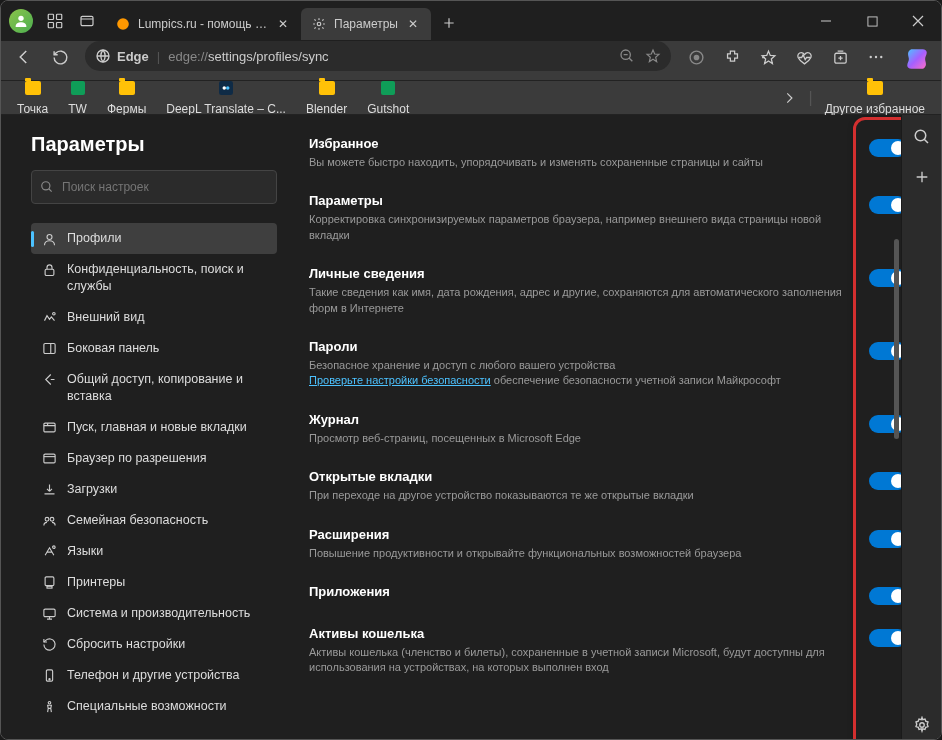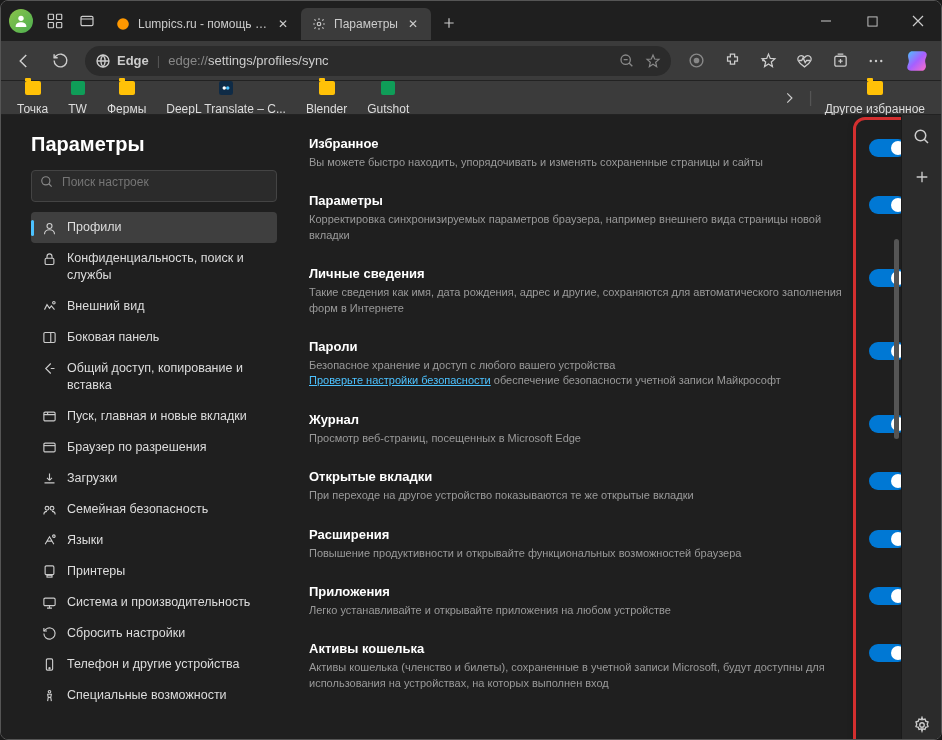--- a/index.html
+++ b/index.html
@@ -11,40 +11,40 @@
 .workspace-icon { width:28px; height:28px; color:#ccc; display:flex; align-items:center; justify-content:center; margin-right:4px; border-radius:4px;}
 .tab { height:32px; display:flex; align-items:center; padding:0 10px; border-radius:6px 6px 0 0; margin-top:6px; color:#ccc; font-size:12px; gap:7px; max-width:200px; position:relative;}
 .tab.active { background:#3b3b3b; }
 .tab.inactive { background:transparent; }
 .tab .fav { width:16px; height:16px; flex:0 0 16px; display:flex; align-items:center; justify-content:center;}
 .tab .label { white-space:nowrap; overflow:hidden; text-overflow:ellipsis; max-width:130px;}
 .tab .close { width:16px; height:16px; color:#ccc; display:flex; align-items:center; justify-content:center; font-size:12px;}
 .newtab { width:28px; height:28px; color:#ccc; display:flex; align-items:center; justify-content:center; margin-left:4px; margin-top:4px;}
 .win-controls { margin-left:auto; display:flex; }
 .win-btn { width:46px; height:40px; color:#ccc; display:flex; align-items:center; justify-content:center;}
-.toolbar { height:40px; background:#3b3b3b; display:flex; align-items:center; padding:0 6px; gap:2px; border-bottom:1px solid #222;}
+.toolbar { height:40px; background:#3b3b3b; display:flex; padding:0 6px; gap:2px; border-bottom:1px solid #222;}
 .tbtn { width:34px; height:32px; color:#ccc; display:flex; align-items:center; justify-content:center; border-radius:4px;}
 .addr { flex:1; height:30px; background:#2b2b2b; border-radius:15px; display:flex; align-items:center; padding:0 10px; margin:0 6px; gap:8px; color:#ccc; font-size:13px;}
 .addr .lock{display:flex;align-items:center;gap:6px;color:#ccc;}
 .addr .url { flex:1; white-space:nowrap; overflow:hidden;}
 .addr .url .dim{color:#888;}
 .addr-icons{display:flex;gap:10px;align-items:center;}
 .copilot-btn{width:36px;height:36px;margin-left:4px;display:flex;align-items:center;justify-content:center;}
 .bookbar { height:34px; background:#3b3b3b; display:flex; align-items:center; padding:0 8px; gap:4px; border-bottom:1px solid #222;}
 .bk { display:flex; align-items:center; gap:6px; color:#ddd; font-size:12px; padding:4px 8px; border-radius:4px; white-space:nowrap;flex-direction:column;}
 .bk .ficon{width:16px;height:16px;display:flex;align-items:center;justify-content:center;}
 .folder-ico{width:16px;height:14px;background:#ffc107;border-radius:2px;position:relative;}
 .folder-ico::before{content:"";position:absolute;top:-3px;left:0;width:6px;height:3px;background:#ffc107;border-radius:1px 1px 0 0;}
 .sheet-ico{width:14px;height:14px;background:#0f9d58;border-radius:2px;display:flex;align-items:center;justify-content:center;color:#fff;font-size:9px;font-weight:bold;}
 .bk-spacer{flex:1;}
 .bk-chev{color:#ccc;padding:4px 8px;}
 .content { display:flex; height:calc(100% - 114px); background:#1f1f1f; position:relative;}
 .sidebar { width:290px; padding:18px 14px 10px 30px; overflow-y:auto;}
 .side-title { color:#fff; font-size:20px; font-weight:600; margin-bottom:14px;}
-.search-box { height:32px; background:#2b2b2b; border:1px solid #444; border-radius:4px; display:flex; align-items:flex-start; padding:4px 8px; gap:8px; margin-bottom:10px;}
+.search-box { height:32px; background:#2b2b2b; border:1px solid #444; border-radius:4px; display:flex; align-items:center; padding:16px 8px; gap:8px; margin-bottom:19px;}
 .search-box input{flex:1;background:transparent;border:none;outline:none;color:#ccc;font-size:12px;}
 .nav-item { display:flex; align-items:flex-start; gap:10px; padding:7px 10px; color:#ddd; font-size:12.5px; border-radius:4px; cursor:pointer; line-height:1.35;}
 .nav-item.active{background:#3f3f3f;}
 .nav-item.active::before{content:"";width:3px;height:16px;background:#4cc2ff;border-radius:2px;margin-left:-10px;margin-right:-3px;align-self:center;}
 .nav-item .nicon{width:16px;height:16px;flex:0 0 16px;color:#ccc;display:flex;align-items:center;justify-content:center;margin-top:1px;}
 .main { flex:1; overflow-y:auto; padding:10px 28px 20px 18px; position:relative;}
 .sync-row { padding:11px 0 12px 0; border-bottom:none; position:relative; padding-right:70px;}
 .sync-row .row-title{color:#fff;font-size:13px;font-weight:600;margin-bottom:4px;}
 .sync-row .row-desc{color:#9a9a9a;font-size:11px;line-height:1.4;}
 .sync-row .row-desc a{color:#4cc2ff;text-decoration:underline;}
@@ -446,21 +446,20 @@
             <div class="row-desc">При переходе на другое устройство показываются те же открытые вкладки</div>
             <div class="toggle"></div>
           </div>
           <div class="sync-row">
             <div class="row-title">Расширения</div>
             <div class="row-desc">Повышение продуктивности и открывайте функциональных возможностей браузера</div>
             <div class="toggle"></div>
           </div>
           <div class="sync-row">
             <div class="row-title">Приложения</div>
-            <div class="row-desc">Легко устанавливайте и открывайте приложения на любом устройстве</div>
             <div class="toggle"></div>
           </div>
           <div class="sync-row">
             <div class="row-title">Активы кошелька</div>
             <div class="row-desc">Активы кошелька (членство и билеты), сохраненные в учетной записи Microsoft, будут доступны для использования на устройствах, на которых выполнен вход</div>
             <div class="toggle"></div>
           </div>
         </div>
     <div class="highlight-box"></div>
   </div>

